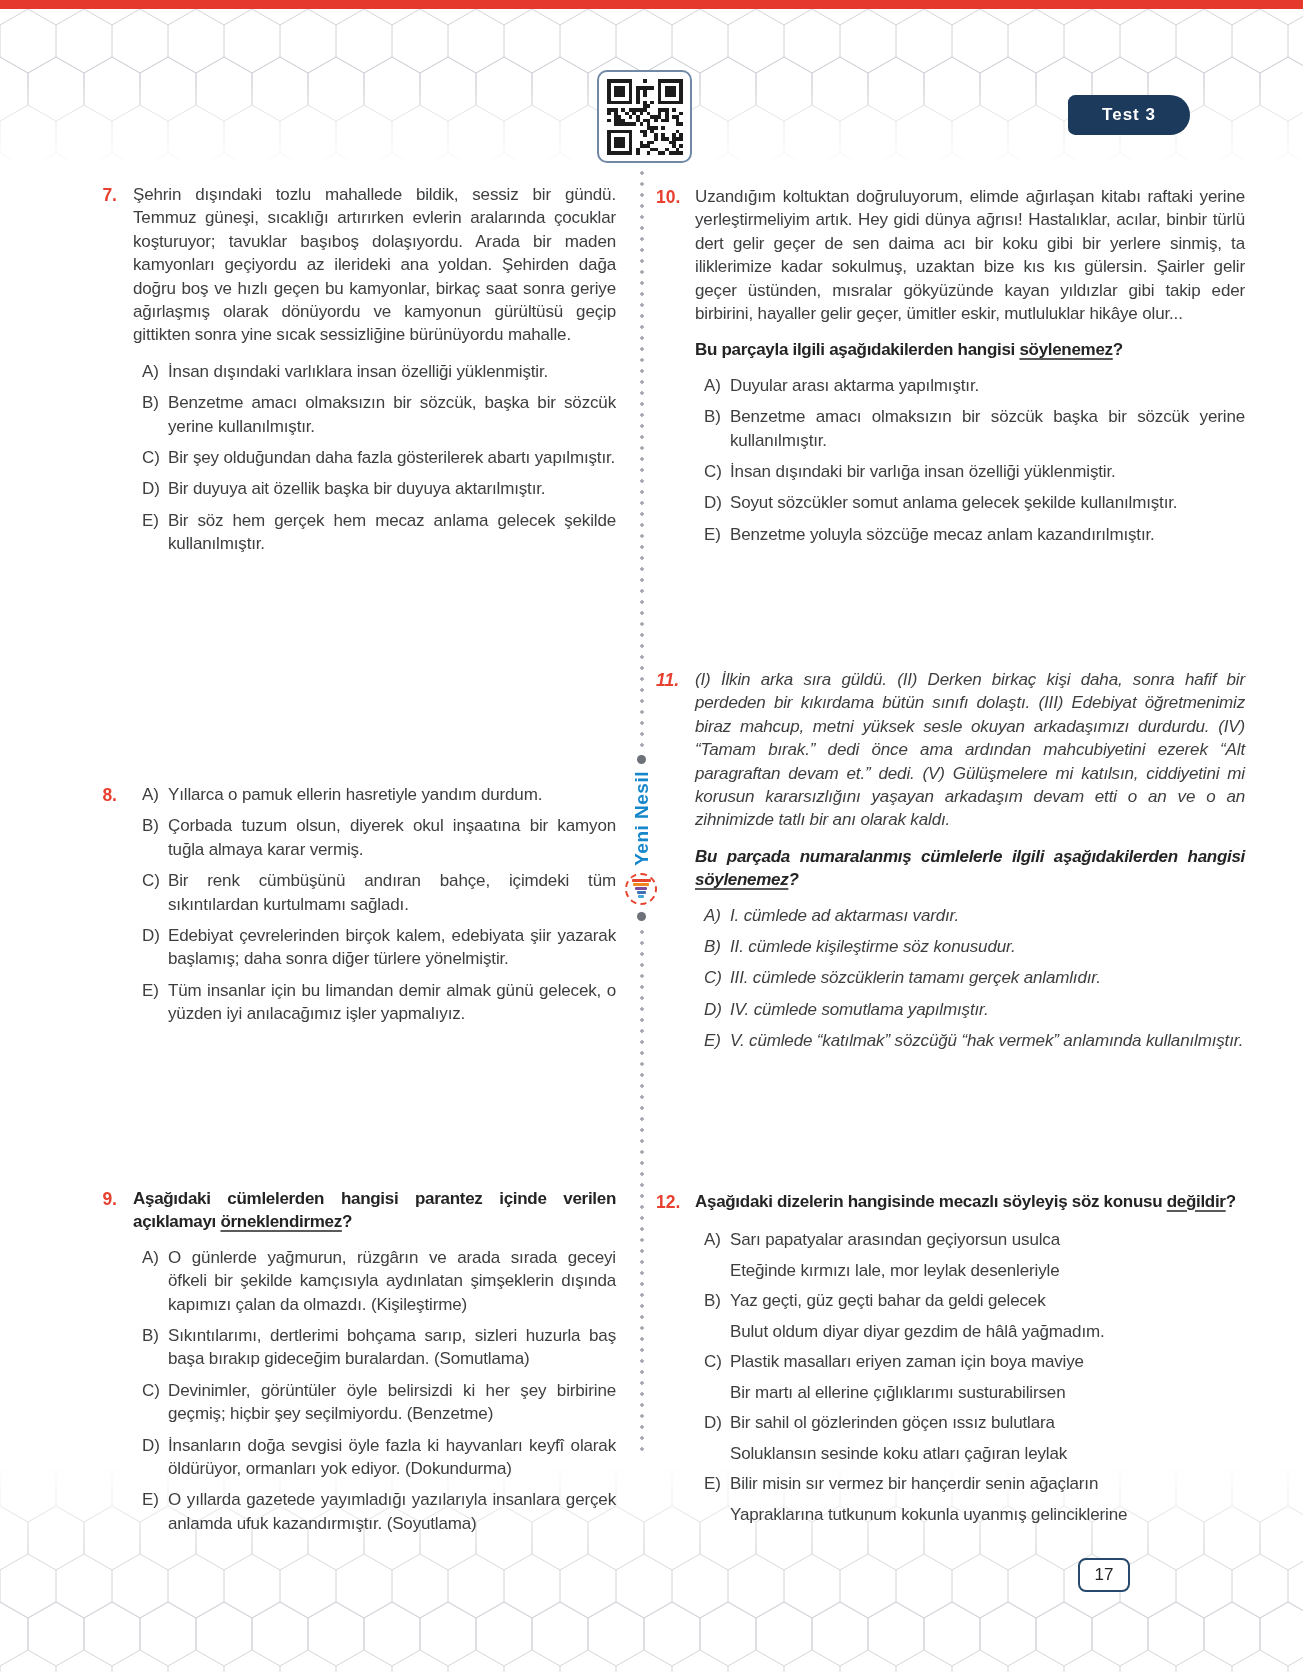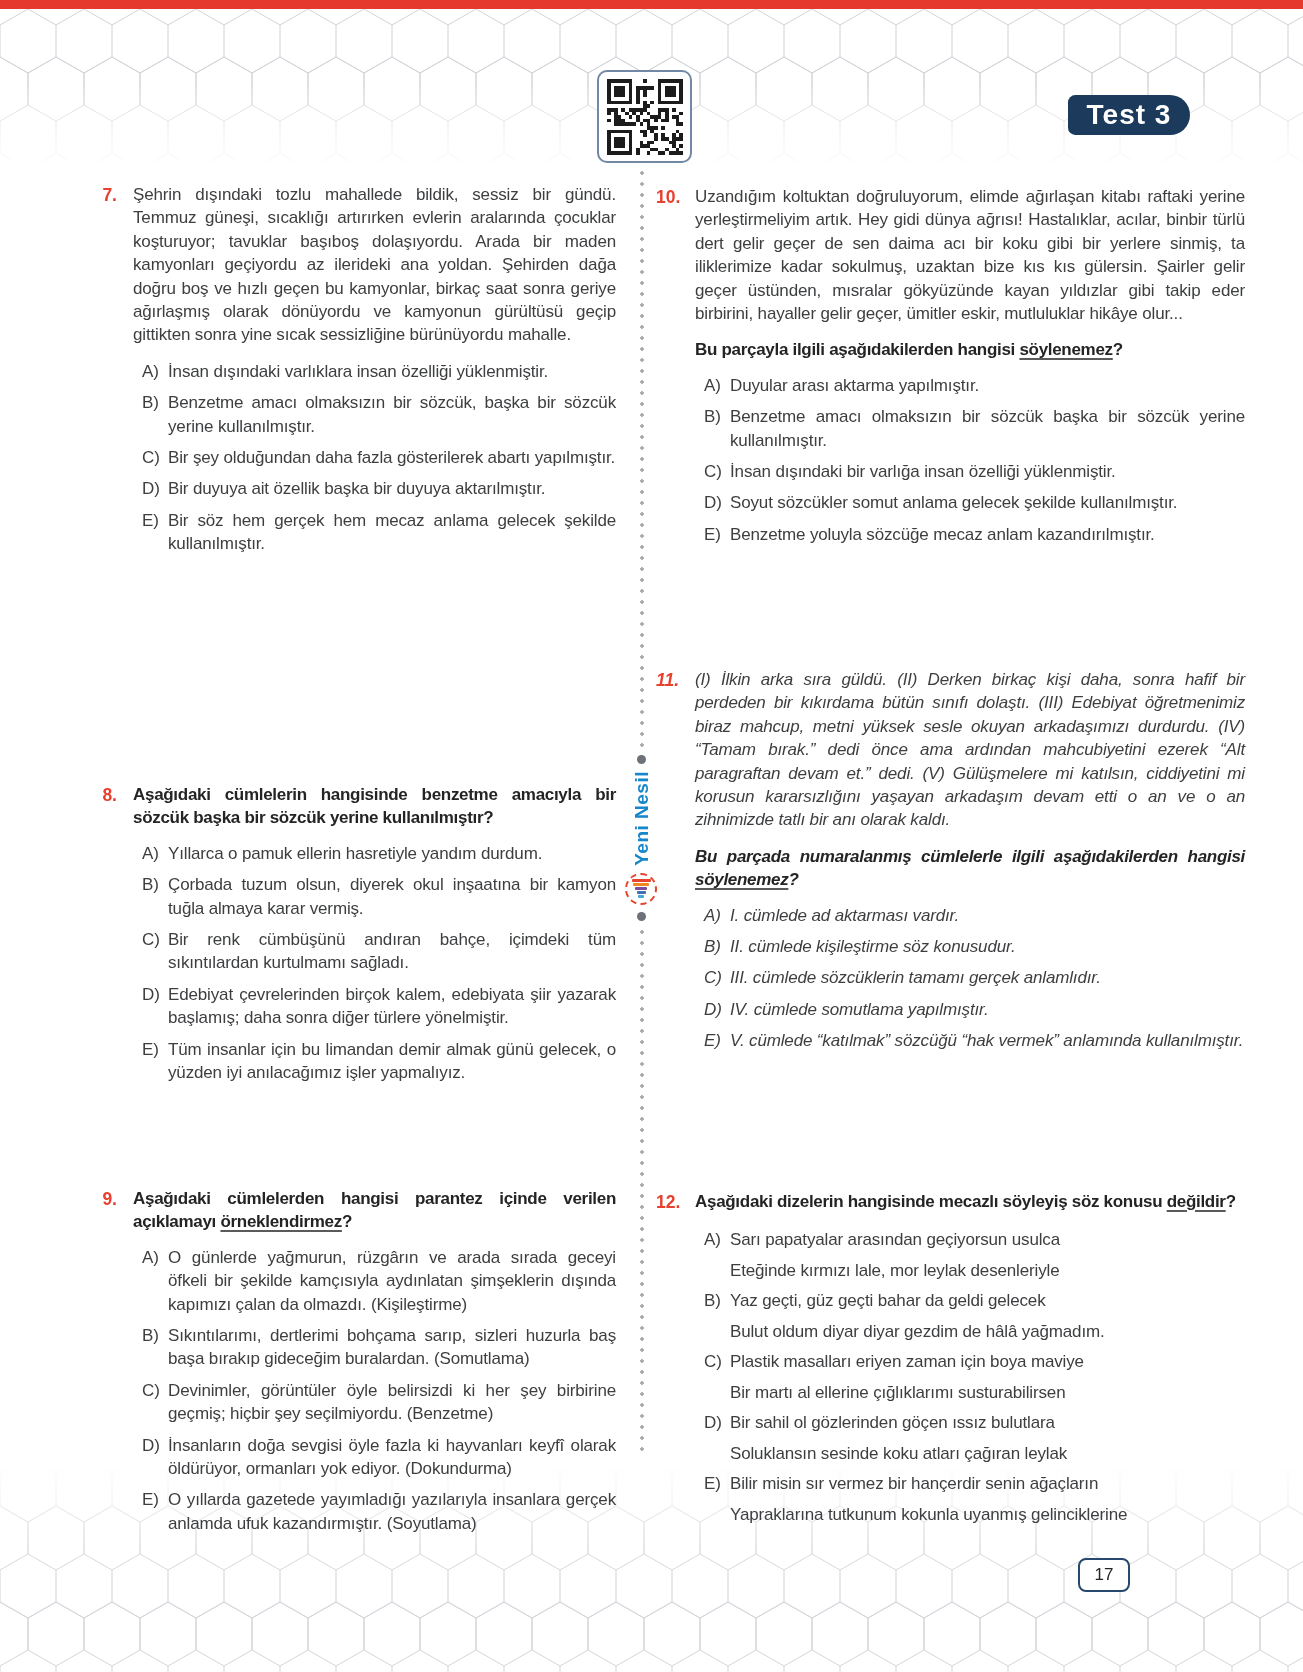--- a/index.html
+++ b/index.html
@@ -14,21 +14,21 @@
   .hexfade.top{top:9px;height:158px;background:linear-gradient(to bottom,rgba(255,255,255,0) 45%,#ffffff 100%);}
   .hexfade.bottom{top:1458px;height:214px;background:linear-gradient(to top,rgba(255,255,255,0) 45%,#ffffff 100%);}
 
   .qr-box{
     position:absolute;left:597px;top:70px;width:95px;height:93px;box-sizing:border-box;
     border:2px solid #7189a5;border-radius:10px;background:#fff;z-index:4;
     display:flex;align-items:center;justify-content:center;
   }
   .test-badge{
     position:absolute;left:1068px;top:95px;width:122px;height:40px;background:#1b3a5c;
-    border-radius:8px 22px 22px 8px;color:#ffffff;font-size:28px;font-weight:bold;
+    border-radius:8px 22px 22px 8px;color:#ffffff;font-size:17px;font-weight:bold;
     display:flex;align-items:center;justify-content:center;letter-spacing:1px;z-index:4;
   }
 
   .divider{
     position:absolute;left:640px;top:170px;width:4px;height:1288px;z-index:1;
     background-image:radial-gradient(circle at 2px 3px,#a4a9b0 1.5px,rgba(0,0,0,0) 2px);
     background-size:4px 11px;background-repeat:repeat-y;
   }
   .brand-block{
     position:absolute;left:615px;top:748px;width:52px;height:180px;background:#ffffff;z-index:2;
@@ -365,21 +365,20 @@
             <span class="otext">Bir duyuya ait özellik başka bir duyuya aktarılmıştır.</span>
           </div>
           <div class="option">
             <span class="letter">E)</span>
             <span class="otext">Bir söz hem gerçek hem mecaz anlama gelecek şekilde kullanılmıştır.</span>
           </div>
         </div>
       </div>
       <div class="question" style="left: 95px; top: 783px; width: 483px; padding-left: 38px;">
         <span class="qnum" style="width: 22px;">8.</span>
-        <div class="stem">Aşağıdaki cümlelerin hangisinde benzetme amacıyla bir sözcük başka bir sözcük yerine kullanılmıştır?</div>
         <div>
           <div class="option">
             <span class="letter">A)</span>
             <span class="otext">Yıllarca o pamuk ellerin hasretiyle yandım durdum.</span>
           </div>
           <div class="option">
             <span class="letter">B)</span>
             <span class="otext">Çorbada tuzum olsun, diyerek okul inşaatına bir kamyon tuğla almaya karar vermiş.</span>
           </div>
           <div class="option">

